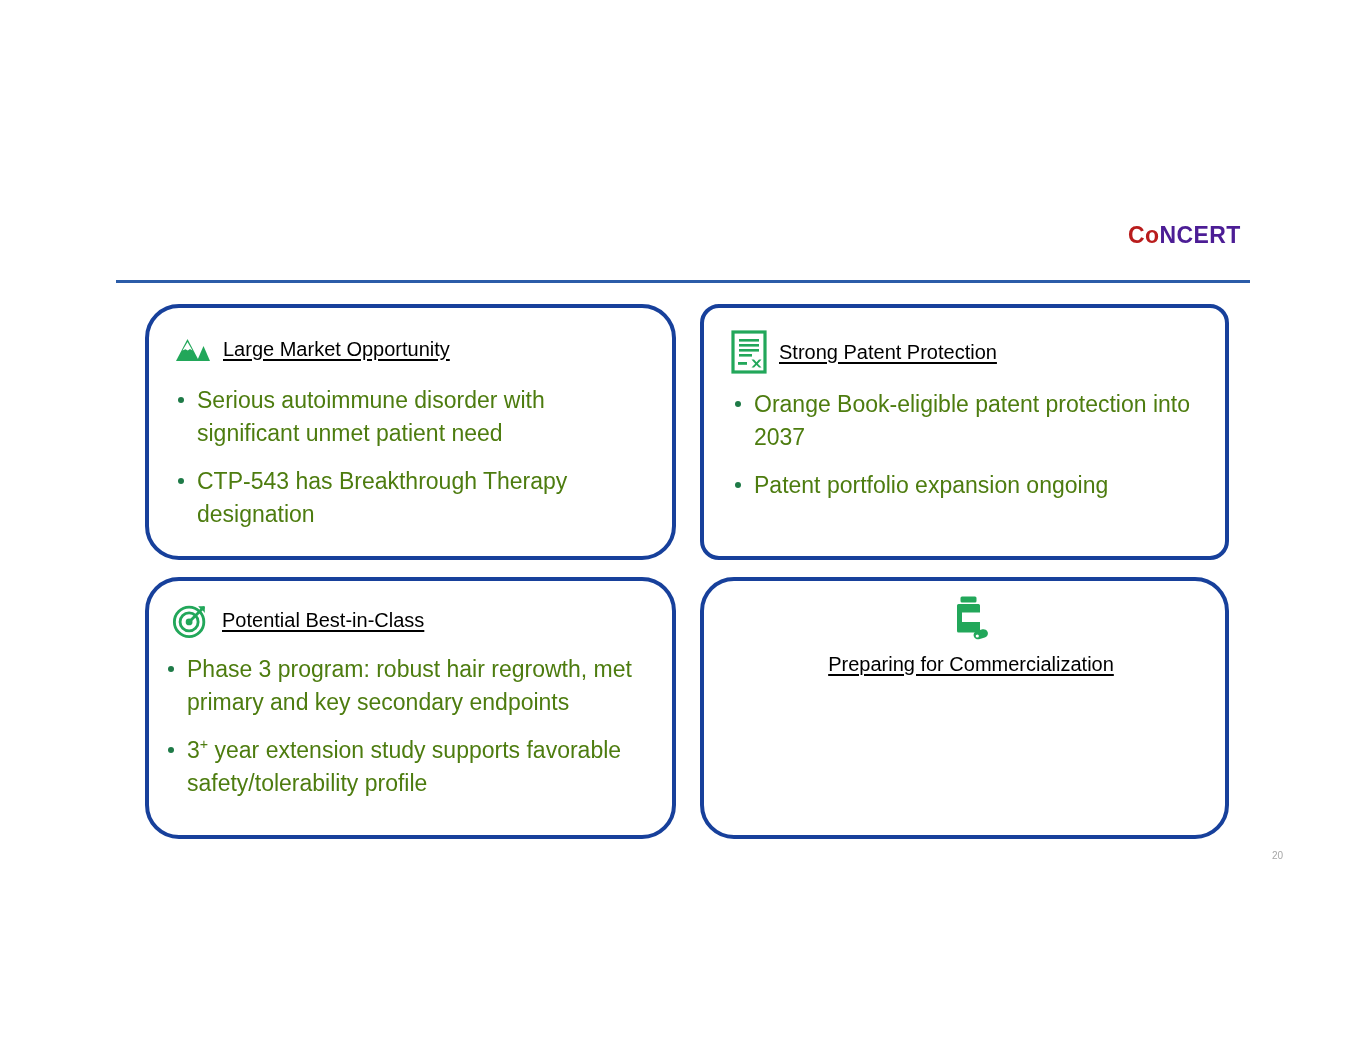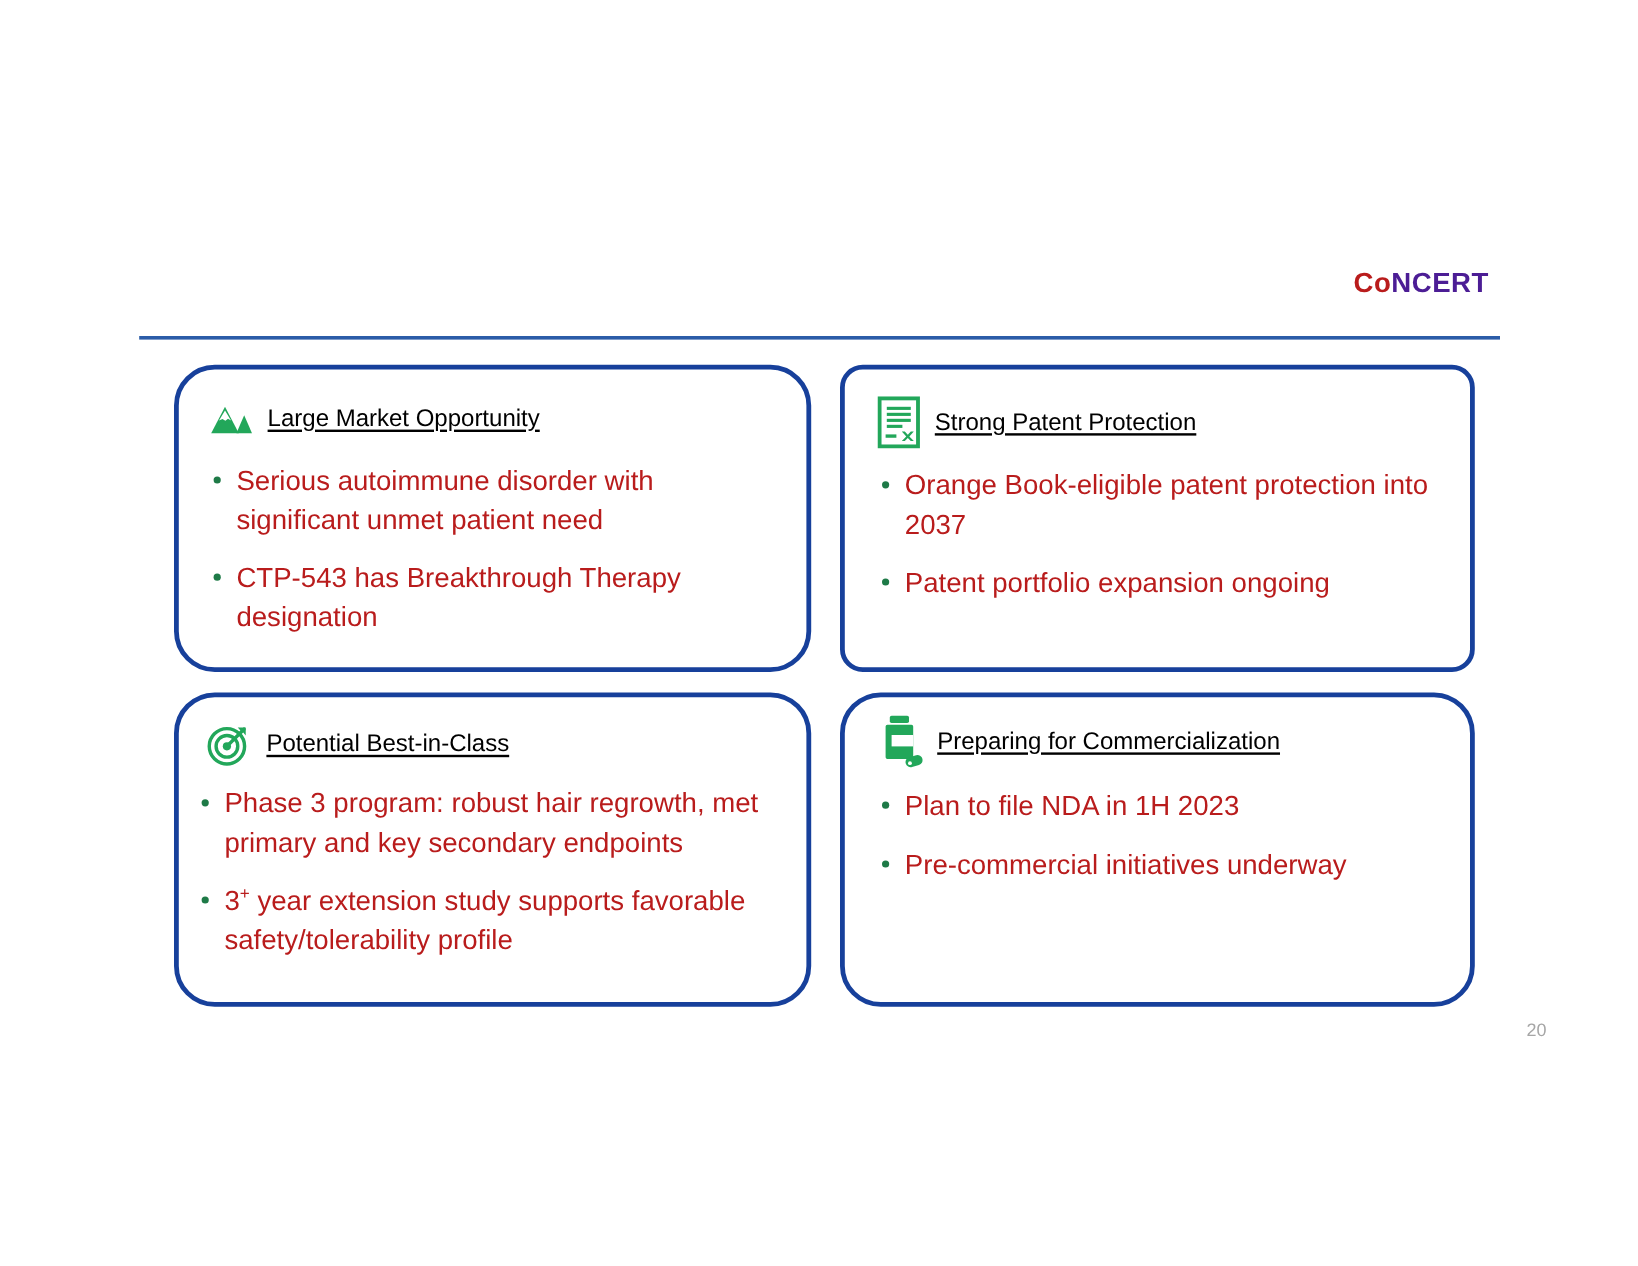--- a/index.html
+++ b/index.html
@@ -68,21 +68,21 @@
   .card-br { left: 700px;  top: 577px; width: 529px; height: 262px; }
 
   .card-head {
     display: flex;
     align-items: center;
     gap: 12px;
   }
   .card-tl .card-head { padding: 20px 0 0 24px; }
   .card-tr .card-head { padding: 22px 0 0 27px; }
   .card-bl .card-head { padding: 18px 0 0 23px; }
-  .card-br .card-head { padding: 14px 0 0 31px; }
+  .card-br .card-head { padding: 14px 0 0 13px; flex-direction: column; }
 
   .card-icon {
     flex: 0 0 auto;
     width: 38px;
     height: 42px;
     display: block;
   }
   .card-br .card-icon { width: 34px; height: 46px; }
   .card-tr .card-icon { width: 36px; height: 44px; }
 
@@ -104,21 +104,21 @@
   .card-tr .bullets { margin: 14px 0 0 24px; width: 480px; }
   .card-bl .bullets { margin: 12px 0 0 12px; width: 500px; }
   .card-br .bullets { margin: 14px 0 0 24px; width: 490px; }
 
   .bullet {
     position: relative;
     padding-left: 26px;
     margin-bottom: 16px;
     font-size: 23px;
     line-height: 1.42;
-    color: #b91c1c;
+    color: #4d7c0f;
   }
   .bullet:last-child { margin-bottom: 0; }
   .bullet::before {
     content: "";
     position: absolute;
     left: 7px;
     top: 13px;
     width: 6px;
     height: 6px;
     border-radius: 50%;
@@ -128,21 +128,21 @@
     font-size: 0.62em;
     vertical-align: super;
     line-height: 0;
   }
 
   
   .page-number {
     position: absolute;
     left: 1272px;
     top: 850px;
-    font-size: 15px;
+    font-size: 10px;
     color: #a6a6a6;
   }
 </style>
 </head>
 <body>
 
 <div class="slide">
 
 
   <div class="brand-logo">
@@ -206,21 +206,17 @@
     <div class="card-head">
       <svg class="card-icon" viewBox="0 0 34 46">
         <rect x="6.5" y="1.5" width="16" height="6" rx="1.5" fill="#22a75a"></rect>
         <path d="M4.5 9 H24.5 A1.5 1.5 0 0 1 26 10.5 V36 A1.5 1.5 0 0 1 24.5 37.5 H4.5 A1.5 1.5 0 0 1 3 36 V10.5 A1.5 1.5 0 0 1 4.5 9 Z" fill="#22a75a"></path>
         <rect x="8" y="17.5" width="18" height="9.5" fill="#ffffff"></rect>
         <rect x="19.5" y="35" width="14.5" height="8.5" rx="4.25" fill="#22a75a" transform="rotate(-16 26.75 39.25)"></rect>
         <circle cx="23.3" cy="41" r="1.6" fill="#ffffff"></circle>
       </svg>
       <span class="card-title">Preparing for Commercialization</span>
     </div>
-    <ul class="bullets">
-      <li class="bullet">Plan to file NDA in 1H 2023</li>
-      <li class="bullet">Pre-commercial initiatives underway</li>
-    </ul>
   </div>
 
   <div class="page-number">20</div>
 
 </div>
 
 </body></html>

